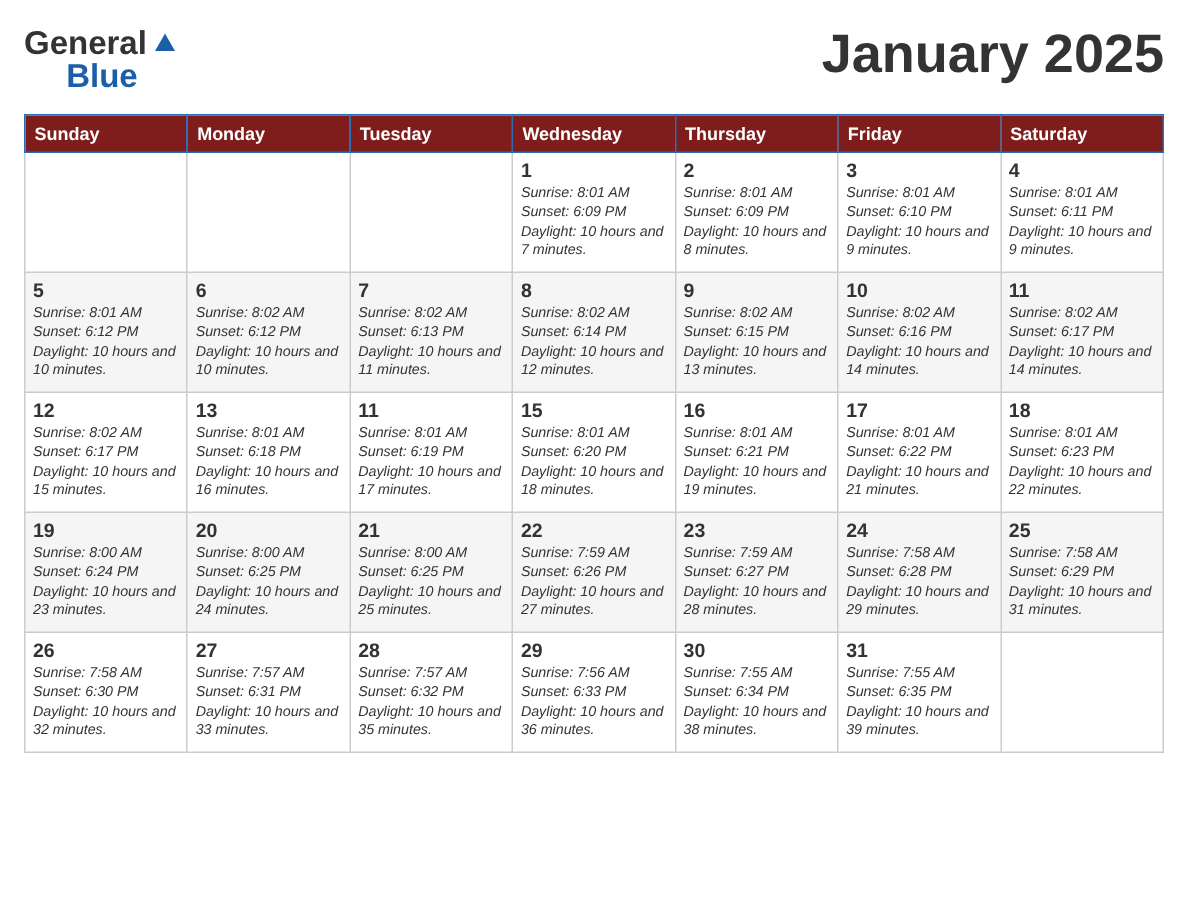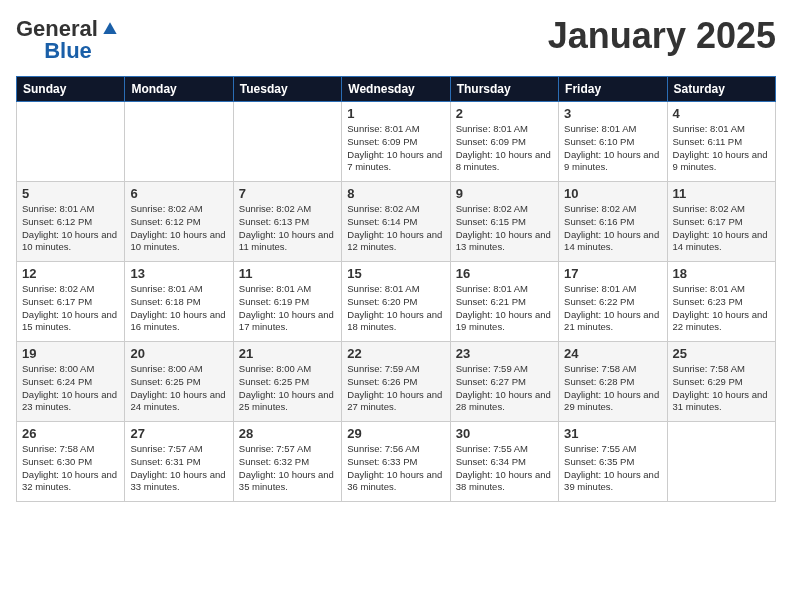--- a/index.html
+++ b/index.html
@@ -48,21 +48,21 @@
     .location {
       font-size: 16px;
       color: #555;
     }
     .calendar {
       width: 100%;
       border-collapse: collapse;
       border: 1px solid #ccc;
     }
     .calendar th {
-      background-color: #0f172a;
+      background-color: #7f1d1d;
       color: #fff;
       font-size: 12px;
       font-weight: bold;
       padding: 5px 6px;
       text-align: left;
       border: 1px solid #2a6db5;
     }
     .calendar td {
       border: 1px solid #ccc;
       vertical-align: top;
@@ -78,20 +78,21 @@
       font-size: 13px;
       font-weight: bold;
       color: #333;
       display: block;
       margin-bottom: 2px;
     }
     .day-detail {
       font-size: 9.5px;
       color: #333;
       line-height: 1.35;
+      font-style: italic;
     }
     .empty { background: #fff !important; }
   </style>
 </head>
 <body>
 
 <div class="header">
   <div class="logo">
     <div class="logo-text">
       <span class="logo-general">General</span>

